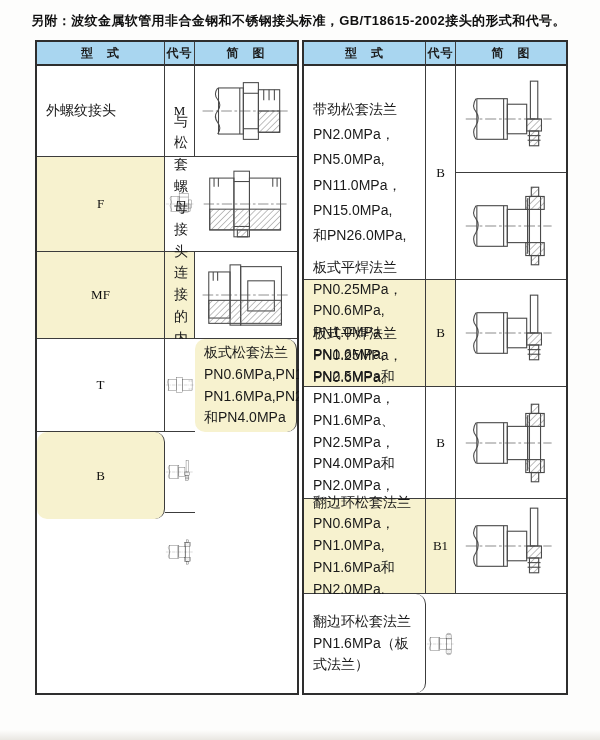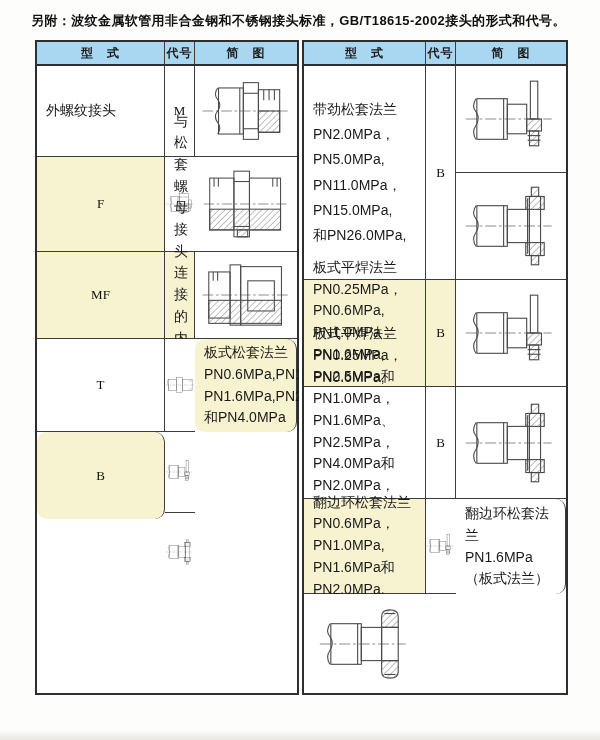--- a/index.html
+++ b/index.html
@@ -305,20 +305,21 @@
     <div class="cell code-cell">B</div>
     <div class="cell sketch-cell lastcol">
       <svg class="sk" width="96" height="90" aria-label="plate-flat-weld-flange-bolted-diagram">
           <use href="#s-fl-dn"></use>
         </svg>
     </div>
 
     <div class="cell type-cell hl">翻边环松套法兰
 PN0.6MPa，PN1.0MPa,
 PN1.6MPa和PN2.0MPa,</div>
+    <div class="cell code-cell hl">B1</div>
     <div class="cell sketch-cell lastcol">
       <svg class="sk" width="96" height="84" aria-label="flanged-ring-loose-flange-diagram">
           <use href="#s-fl-up"></use>
         </svg>
     </div>
 
     <div class="cell type-cell lastrow">翻边环松套法兰
 PN1.6MPa（板式法兰）</div>
     <div class="cell sketch-cell lastcol lastrow">
       <svg class="sk" width="96" height="88" aria-label="flanged-ring-loose-plate-flange-diagram">

